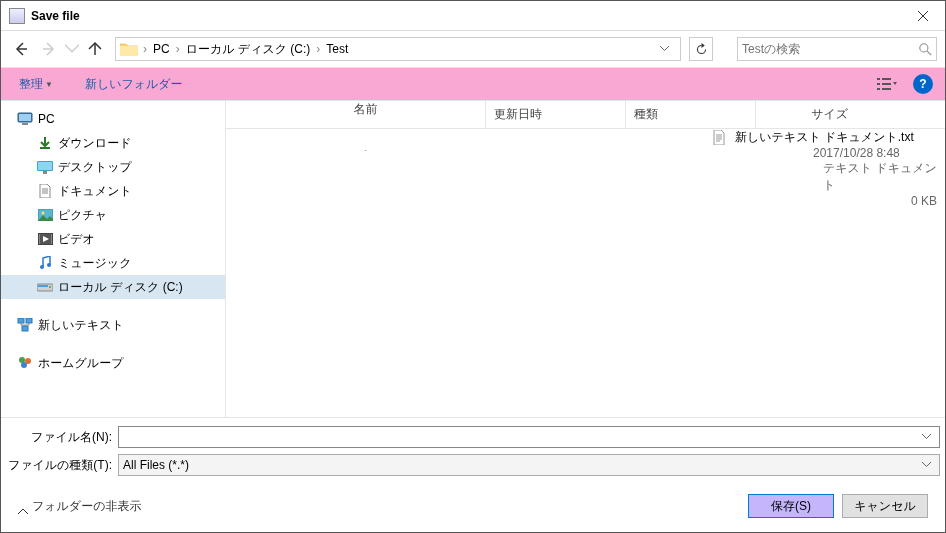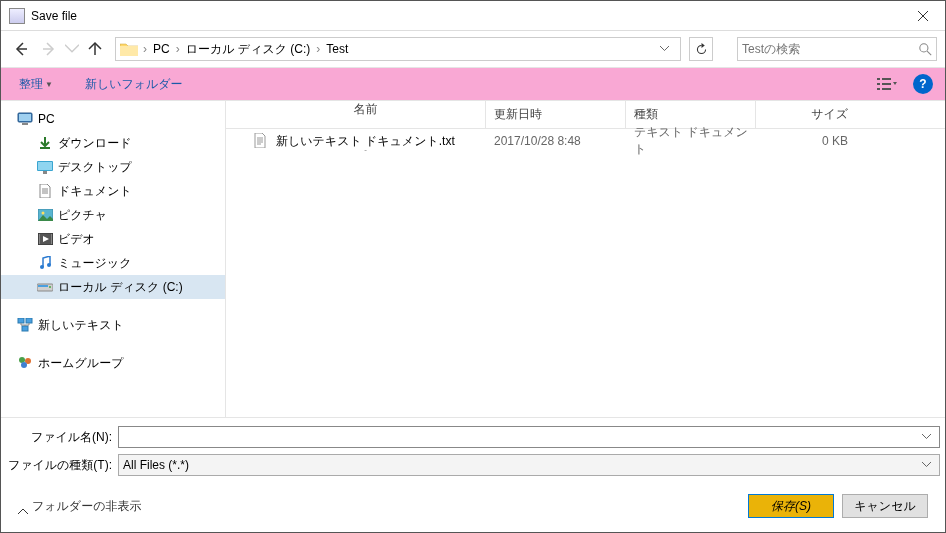--- a/index.html
+++ b/index.html
@@ -1,19 +1,19 @@
 <!DOCTYPE html>
 <html><head>
 <meta charset="utf-8">
 <style>
 * { box-sizing: border-box; margin: 0; padding: 0; font-family: "Segoe UI", "Yu Gothic UI", Meiryo, sans-serif; font-size: 12px; }
 body { background: #fff; width: 946px; height: 533px; border: 1px solid #555; display: flex; flex-direction: column; }
 
 
-.titlebar { height: 30px; display: flex; align-items: center; padding: 0 0 0 8px; border-bottom: 1px solid #ddd; }
+.titlebar { height: 30px; display: flex; align-items: center; padding: 0 0 0 8px; border-bottom: 1px solid #ddd; font-weight: bold; }
 .titlebar .app-icon { width: 16px; height: 16px; margin-right: 6px; border: 1px solid #888; background: linear-gradient(#eef,#cce); }
 .titlebar .title { flex: 1; }
 .titlebar .close { width: 45px; height: 29px; display: flex; align-items: center; justify-content: center; cursor: pointer; }
 .titlebar .close svg { width: 10px; height: 10px; }
 
 
 .navbar { height: 36px; display: flex; align-items: center; padding: 0 8px; gap: 4px; }
 .navbtn { width: 24px; height: 24px; display: flex; align-items: center; justify-content: center; color: #555; cursor: pointer; }
 .navbtn.disabled { color: #bbb; cursor: default; }
 .navbtn svg { width: 16px; height: 16px; }
@@ -51,42 +51,42 @@
 
 .filepane { flex: 1; display: flex; flex-direction: column; }
 .colheaders { height: 28px; display: flex; align-items: center; border-bottom: 1px solid #e5e5e5; padding-left: 20px; color: #444; }
 .colheaders .col { border-right: 1px solid #e5e5e5; padding: 0 8px; height: 100%; display: flex; align-items: center; gap: 30px; cursor: pointer; }
 .col.name { width: 240px; flex-direction: column; }
 .col.date { width: 140px; }
 .col.type { width: 130px; }
 .col.size { width: 100px; justify-content: flex-end; border-right: none; }
 .sortarrow { font-size: 8px; color: #888; }
 .filelist { flex: 1; padding-left: 20px; }
-.filerow { height: 24px; display: flex; align-items: center; cursor: pointer; }
+.filerow { height: 24px; display: flex; align-items: flex-end; cursor: pointer; flex-direction: column; }
 .filerow .cell { padding: 0 8px; display: flex; align-items: center; gap: 6px; }
 .cell.name { width: 240px; }
 .cell.date { width: 140px; color: #666; }
 .cell.type { width: 130px; color: #666; }
 .cell.size { width: 100px; justify-content: flex-end; color: #666; }
 .file-ico { width: 16px; height: 16px; }
 
 
 .bottom { border-top: 1px solid #e5e5e5; padding: 8px 5px 10px; background: #fff; }
 .formrow { display: flex; align-items: center; margin-bottom: 6px; }
 .formrow label { width: 112px; text-align: right; padding-right: 6px; }
 .formrow .field { flex: 1; height: 22px; border: 1px solid #888; background: #fff; display: flex; align-items: center; padding: 0 4px; }
 .formrow .field input { flex: 1; border: none; outline: none; }
 .formrow .field.select { justify-content: space-between; background: #f4f4f4; border: 1px solid #aaa; }
 .formrow .dd2 { padding: 0 4px; color: #555; cursor: pointer; }
 
 .footer { display: flex; align-items: center; padding: 12px 12px 4px; }
 .footer .hidebtn { display: flex; align-items: flex-end; gap: 4px; color: #333; cursor: pointer; }
 .footer .fspacer { flex: 1; }
 .footer button { width: 86px; height: 24px; margin-left: 8px; background: #e1e1e1; border: 1px solid #adadad; cursor: pointer; }
-.footer button.primary { border: 1px solid #0078d7; background: #eab308; font-style: italic; }
+.footer button.primary { border: 1px solid #0078d7; background: #c4b5fd; }
 
 svg { display: block; }
 </style>
 </head>
 <body>
 
 <div class="titlebar">
   <div class="app-icon"></div>
   <div class="title">Save file</div>
   <div class="close">

